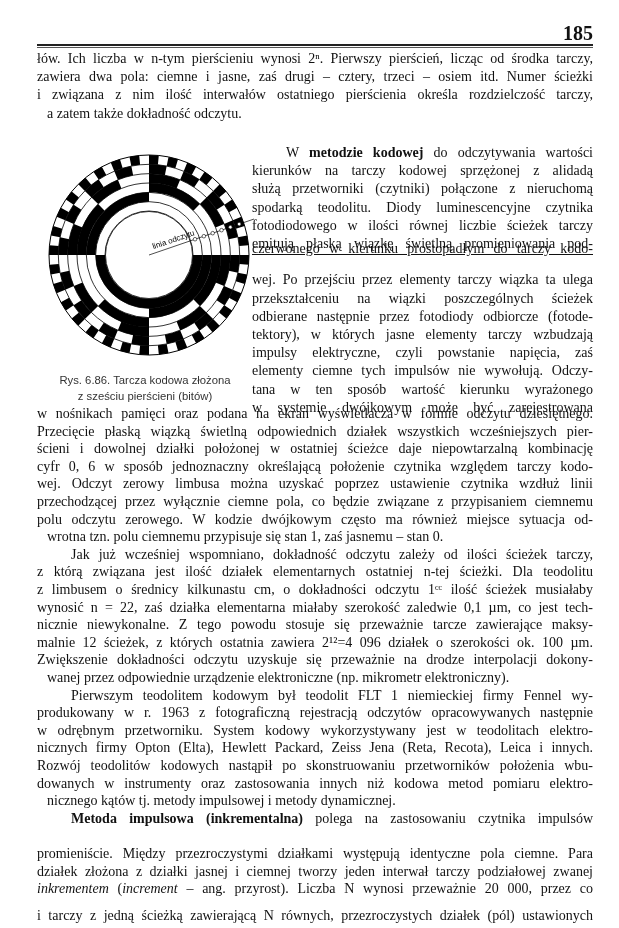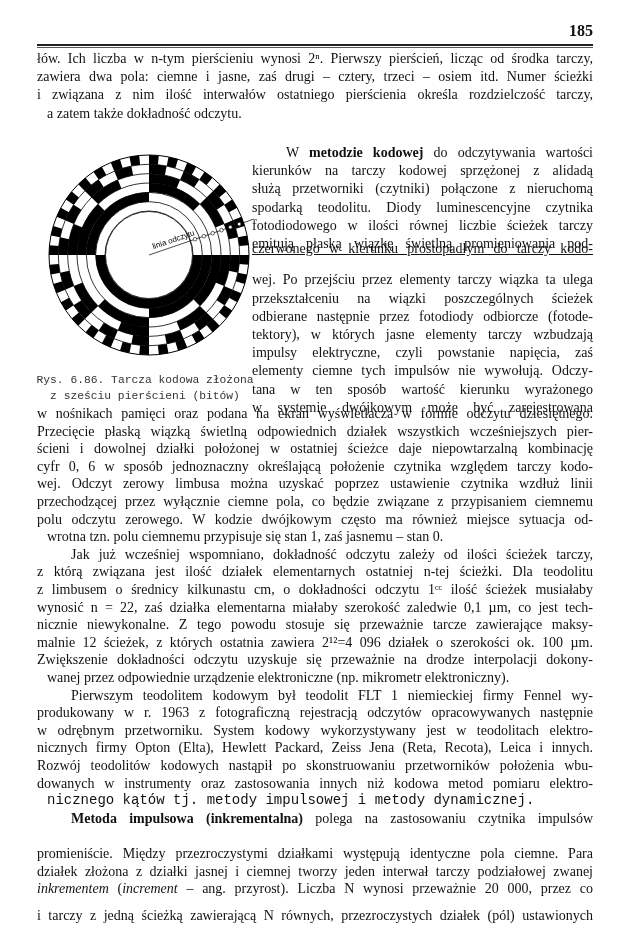--- a/index.html
+++ b/index.html
@@ -1,30 +1,30 @@
 <!DOCTYPE html>
 <html><head>
 <meta charset="utf-8">
 <style>
   html, body { margin: 0; padding: 0; background: #ffffff; }
   body { width: 619px; height: 928px; position: relative; overflow: hidden;
          font-family: "Liberation Serif", "DejaVu Serif", serif; color: #111; }
   .header { position: absolute; left: 37px; top: 22px; width: 556px; height: 24px; }
   .header .title { position: absolute; left: 0; right: 60px; text-align: center; top: 2px;
          font-style: italic; font-size: 15.5px; letter-spacing: -0.1px; }
-  .header .pageno { position: absolute; right: 0; top: 0px; font-weight: bold; font-size: 16px; }
+  .header .pageno { position: absolute; right: 0; top: 0px; font-weight: bold; font-size: 20px; }
   .rule1 { position: absolute; left: 37px; top: 44px; width: 556px; height: 2px; background: #222; }
   .rule2 { position: absolute; left: 37px; top: 47px; width: 556px; height: 1px; background: #555; }
   .line { position: absolute; left: 37px; width: 556px; font-size: 14px; white-space: nowrap;
           text-align: justify; text-align-last: justify; line-height: 19px; height: 19px; }
   .line.last { text-align-last: left; margin-left: 10px; }
   .line.right { left: 252px; width: 341px; }
   .line.indent { text-indent: 34px; }
   .caption { position: absolute; left: 30px; width: 230px; text-align: center;
-          font-family: Liberation Mono, monospace; font-size: 11.3px; color: #333; line-height: 16px; }
+          font-family: Liberation Sans, sans-serif; font-size: 11.3px; color: #333; line-height: 16px; }
   .figure { position: absolute; left: 44px; top: 150px; width: 210px; height: 210px; }
   b { font-weight: bold; }
   i { font-style: italic; }
 </style>
 </head>
 <body>
 
 <div class="header">
   <span class="pageno">185</span>
 </div>
@@ -157,19 +157,19 @@
 <div class="line" style="top: 633.8px; height: 17.6px; line-height: 17.6px;">malnie 12 ścieżek, z których ostatnia zawiera 2¹²=4 096 działek o szerokości ok. 100 µm.</div>
 <div class="line" style="top: 651.4px; height: 17.6px; line-height: 17.6px;">Zwiększenie dokładności odczytu uzyskuje się przeważnie na drodze interpolacji dokony-</div>
 <div class="line last" style="top: 669px; height: 17.6px; line-height: 17.6px;">wanej przez odpowiednie urządzenie elektroniczne (np. mikrometr elektroniczny).</div>
 
 <div class="line indent" style="top: 686.6px; height: 17.6px; line-height: 17.6px;">Pierwszym teodolitem kodowym był teodolit FLT 1 niemieckiej firmy Fennel wy-</div>
 <div class="line" style="top: 704.2px; height: 17.6px; line-height: 17.6px;">produkowany w r. 1963 z fotograficzną rejestracją odczytów opracowywanych następnie</div>
 <div class="line" style="top: 721.8px; height: 17.6px; line-height: 17.6px;">w odrębnym przetworniku. System kodowy wykorzystywany jest w teodolitach elektro-</div>
 <div class="line" style="top: 739.4px; height: 17.6px; line-height: 17.6px;">nicznych firmy Opton (Elta), Hewlett Packard, Zeiss Jena (Reta, Recota), Leica i innych.</div>
 <div class="line" style="top: 757px; height: 17.6px; line-height: 17.6px;">Rozwój teodolitów kodowych nastąpił po skonstruowaniu przetworników położenia wbu-</div>
 <div class="line" style="top: 774.6px; height: 17.6px; line-height: 17.6px;">dowanych w instrumenty oraz zastosowania innych niż kodowa metod pomiaru elektro-</div>
-<div class="line last" style="top: 792.2px; height: 17.6px; line-height: 17.6px; font-family: Liberation Mono, monospace;">nicznego kątów tj. metody impulsowej i metody dynamicznej.</div>
+<div class="line last" style="top: 792.2px; height: 17.6px; line-height: 17.6px;">nicznego kątów tj. metody impulsowej i metody dynamicznej.</div>
 
 <div class="line indent" style="top: 809.8px; height: 17.6px; line-height: 17.6px;"><b>Metoda impulsowa (inkrementalna)</b><span> polega na zastosowaniu czytnika impulsów</span></div>
 <div class="line" style="top: 875px; height: 17.6px; line-height: 17.6px; margin-top: 32px;">i tarczy z jedną ścieżką zawierającą N równych, przezroczystych działek (pól) ustawionych</div>
 <div class="line" style="top: 845px; height: 17.6px; line-height: 17.6px;">promieniście. Między przezroczystymi działkami występują identyczne pola ciemne. Para</div>
 <div class="line" style="top: 862.6px; height: 17.6px; line-height: 17.6px;">działek złożona z działki jasnej i ciemnej tworzy jeden interwał tarczy podziałowej zwanej</div>
 <div class="line" style="top: 880.2px; height: 17.6px; line-height: 17.6px;"><i>inkrementem</i><span> (</span><i>increment</i><span> – ang. przyrost). Liczba N wynosi przeważnie 20 000, przez co</span></div>
 
 </body></html>

